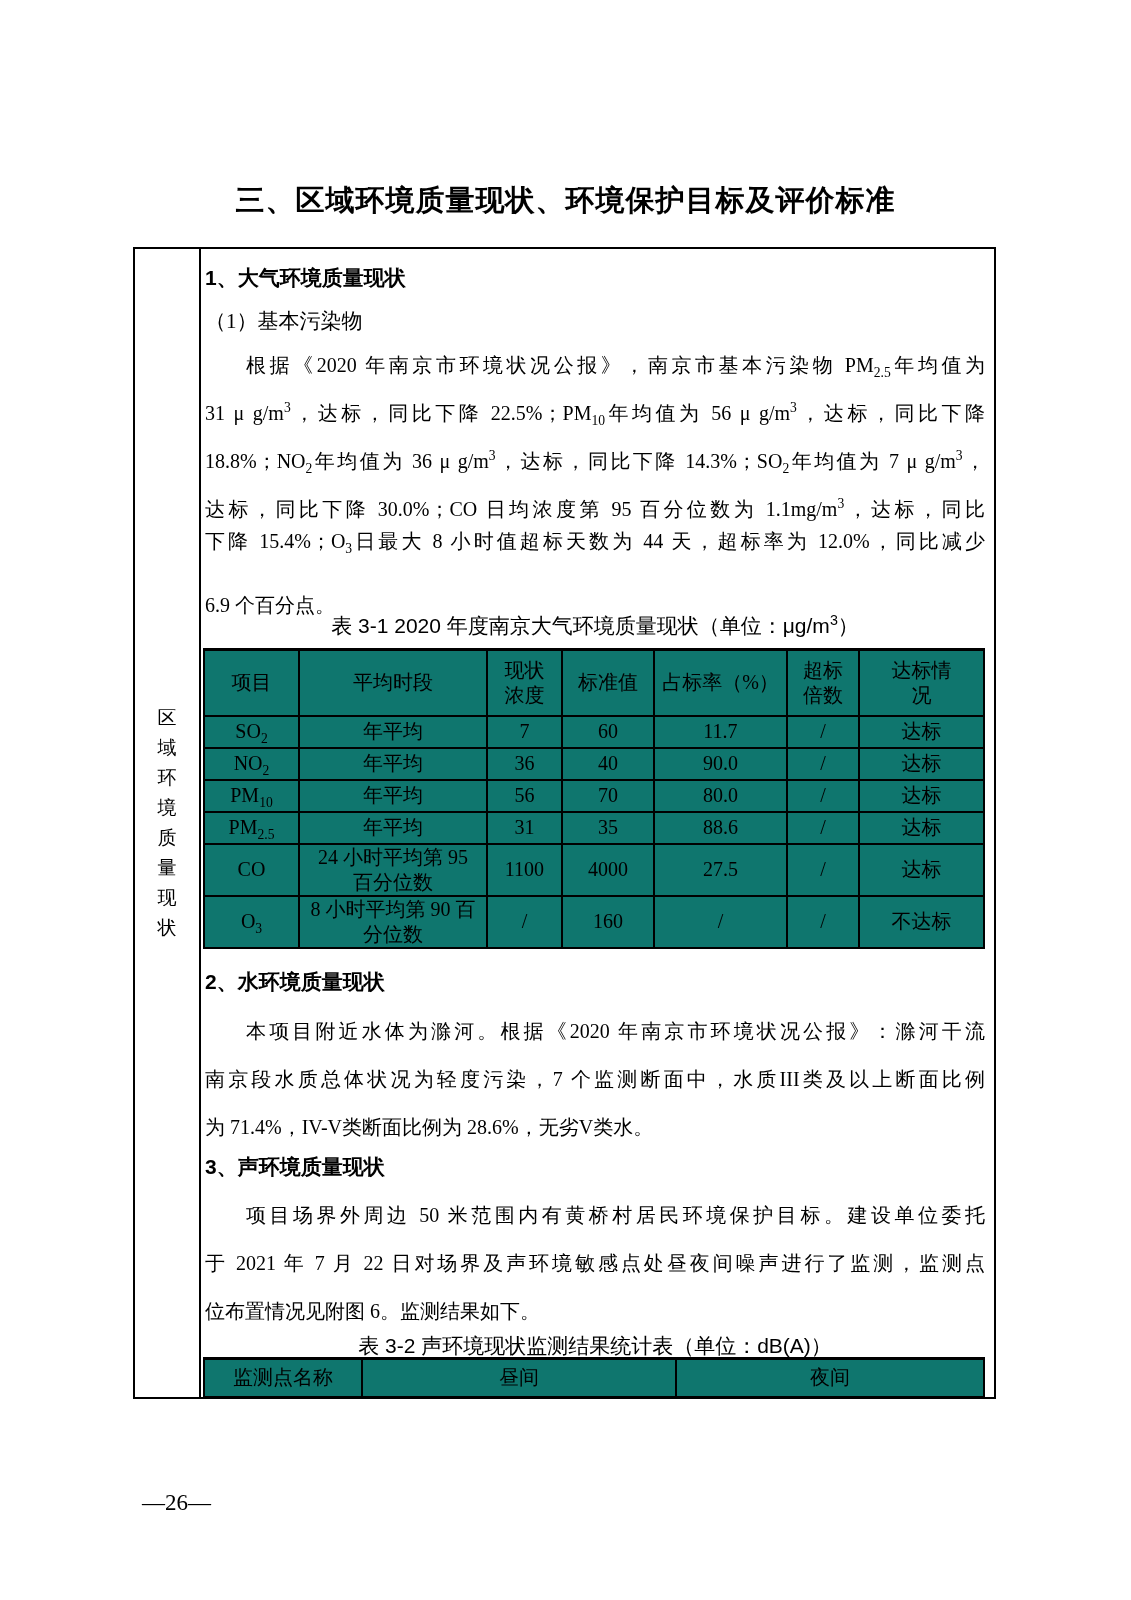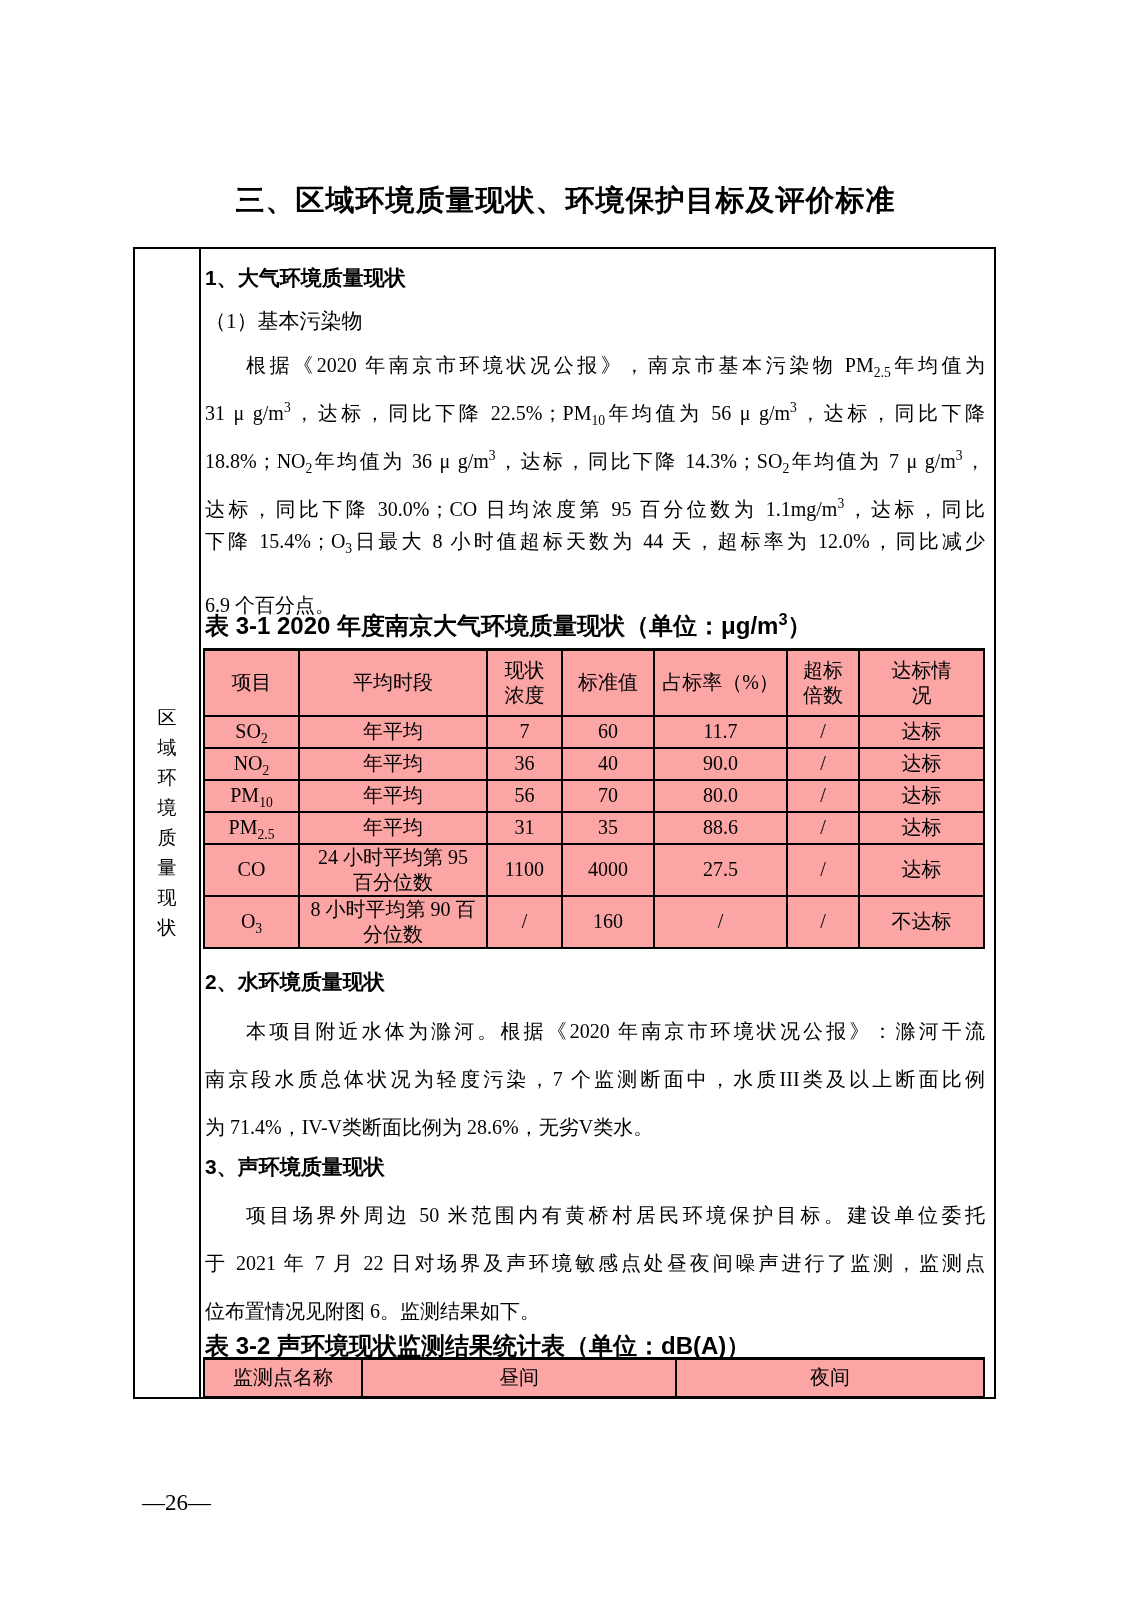--- a/index.html
+++ b/index.html
@@ -31,23 +31,23 @@
   }
   .subheading{font-size:21px;line-height:40px;height:40px;}
   .bline{
     font-size:20px;line-height:48px;height:48px;
     text-align:justify;text-align-last:justify;
   }
   .bline.indent{text-indent:41px;}
   .bline.last{text-align:last;text-align-last:left;}
   .tcaption{
     font-family:"Liberation Sans","DejaVu Sans",sans-serif;
-    font-weight:bold;font-size:24px;line-height:34px;height:34px;
-  }
-  table{border-collapse:collapse;table-layout:fixed;background:#fca5a5;}
+    font-weight:normal;font-size:21px;text-align:center;line-height:34px;height:34px;
+  }
+  table{border-collapse:collapse;table-layout:fixed;background:#0f766e;}
   .dtable{position:absolute;left:2px;border:2px solid #000;border-top:3px solid #000;}
   .dtable th,.dtable td{
     border:2px solid #000;text-align:center;vertical-align:middle;
     font-size:20px;font-weight:normal;line-height:1.25;white-space:pre-line;
     padding:0 2px;overflow:hidden;
   }
   .t1{top:399px;width:780px;}
   .t2{top:1108px;width:780px;}
   .t1 .c0{width:95px;}  .t1 .c1{width:188px;} .t1 .c2{width:75px;}
   .t1 .c3{width:92px;}  .t1 .c4{width:133px;} .t1 .c5{width:72px;}

